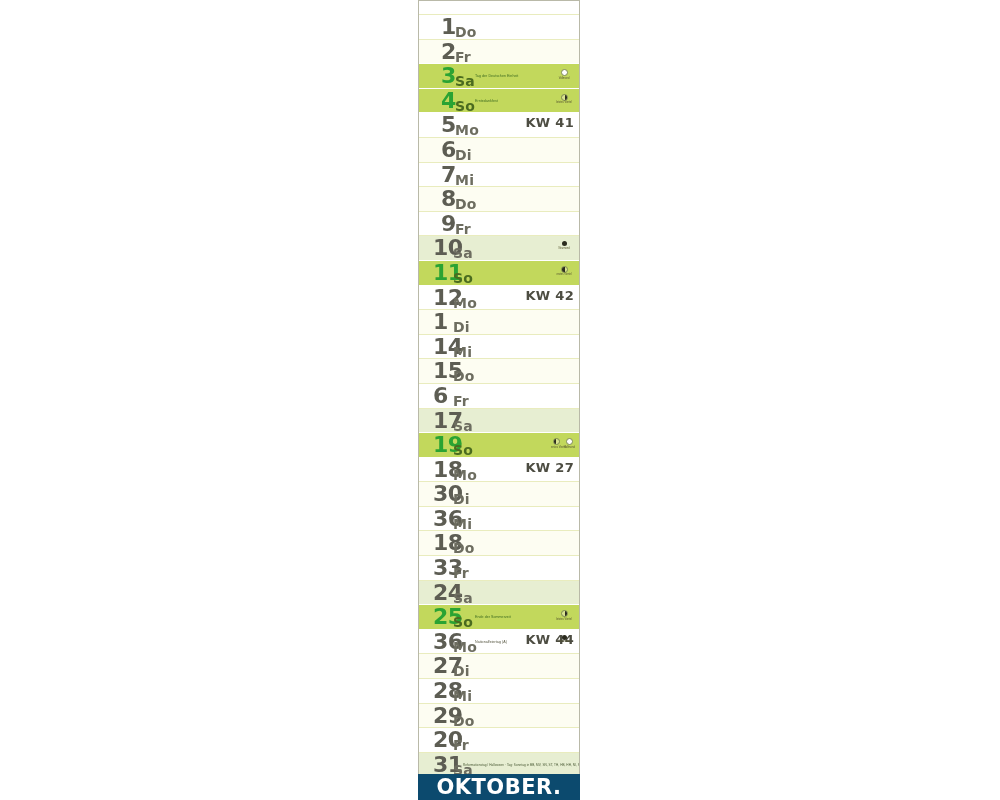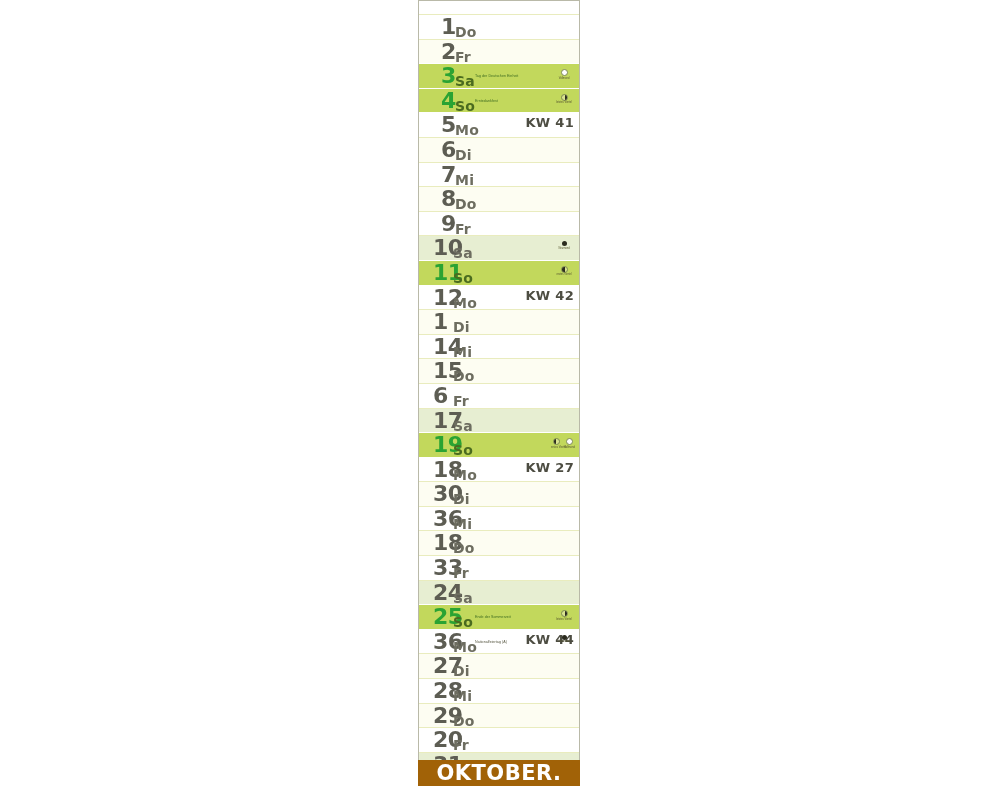--- a/index.html
+++ b/index.html
@@ -119,23 +119,23 @@
     color:#55552f;
     line-height:3px;
     margin-top:0.5px;
     white-space:nowrap;
   }
   .moon.two{ right:4px; width:24px; display:flex; gap:2px; }
   .moon.two > span{ display:block; width:11px; text-align:center; }
 
   .footer{
     position:absolute;
-    left:0; bottom:14px;
+    left:0; bottom:0;
     width:162px; height:26px;
-    background:#a16207;
+    background:#0c4a6e;
     display:flex;
     align-items:center;
     justify-content:center;
     box-sizing:border-box;
   }
   .footer .mname{
     color:#ffffff;
     font-size:21px;
     font-weight:bold;
     font-family:"DejaVu Sans", sans-serif;

